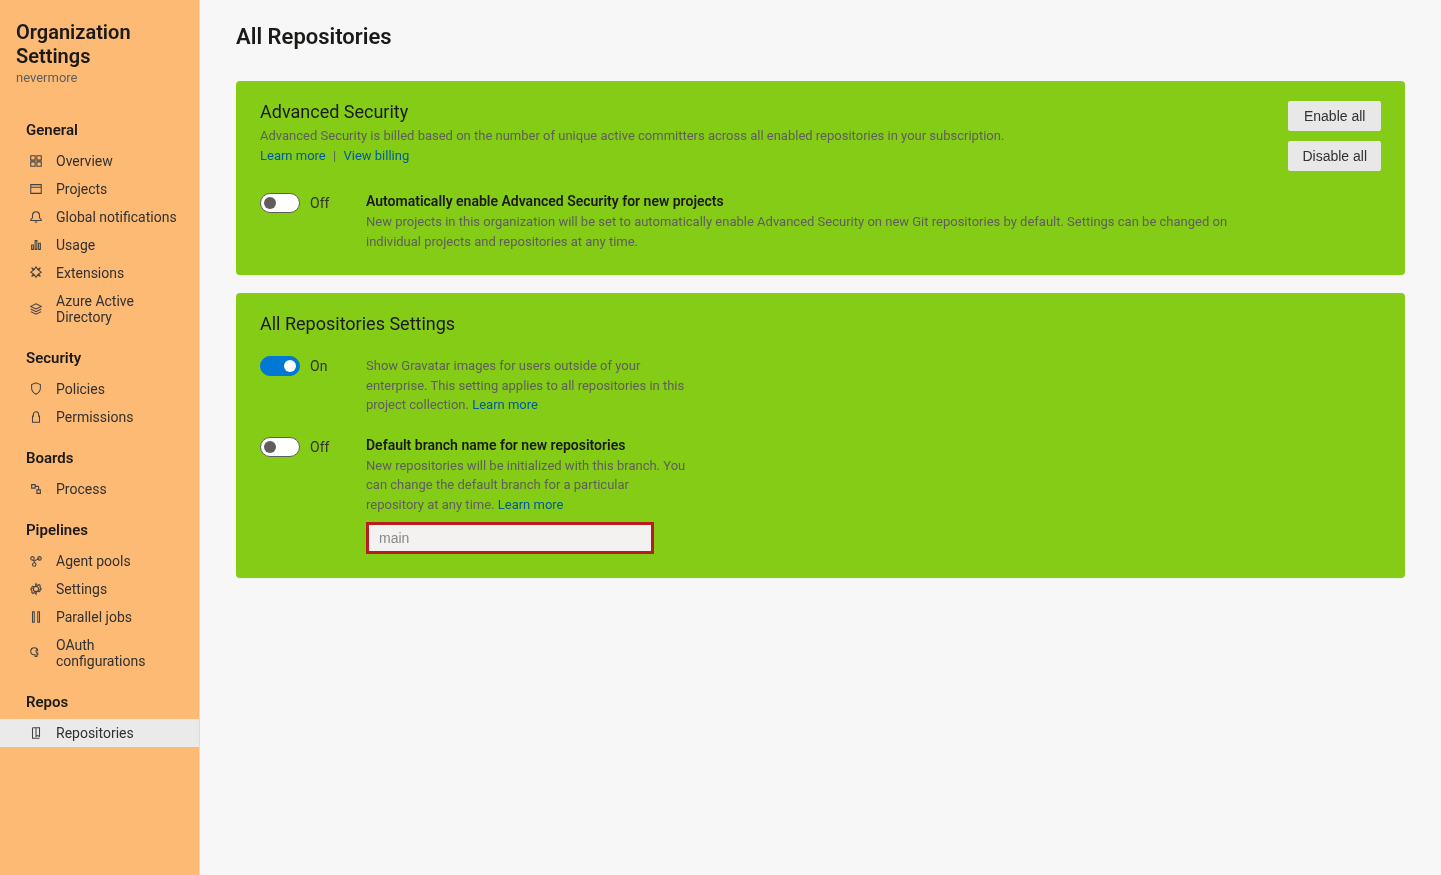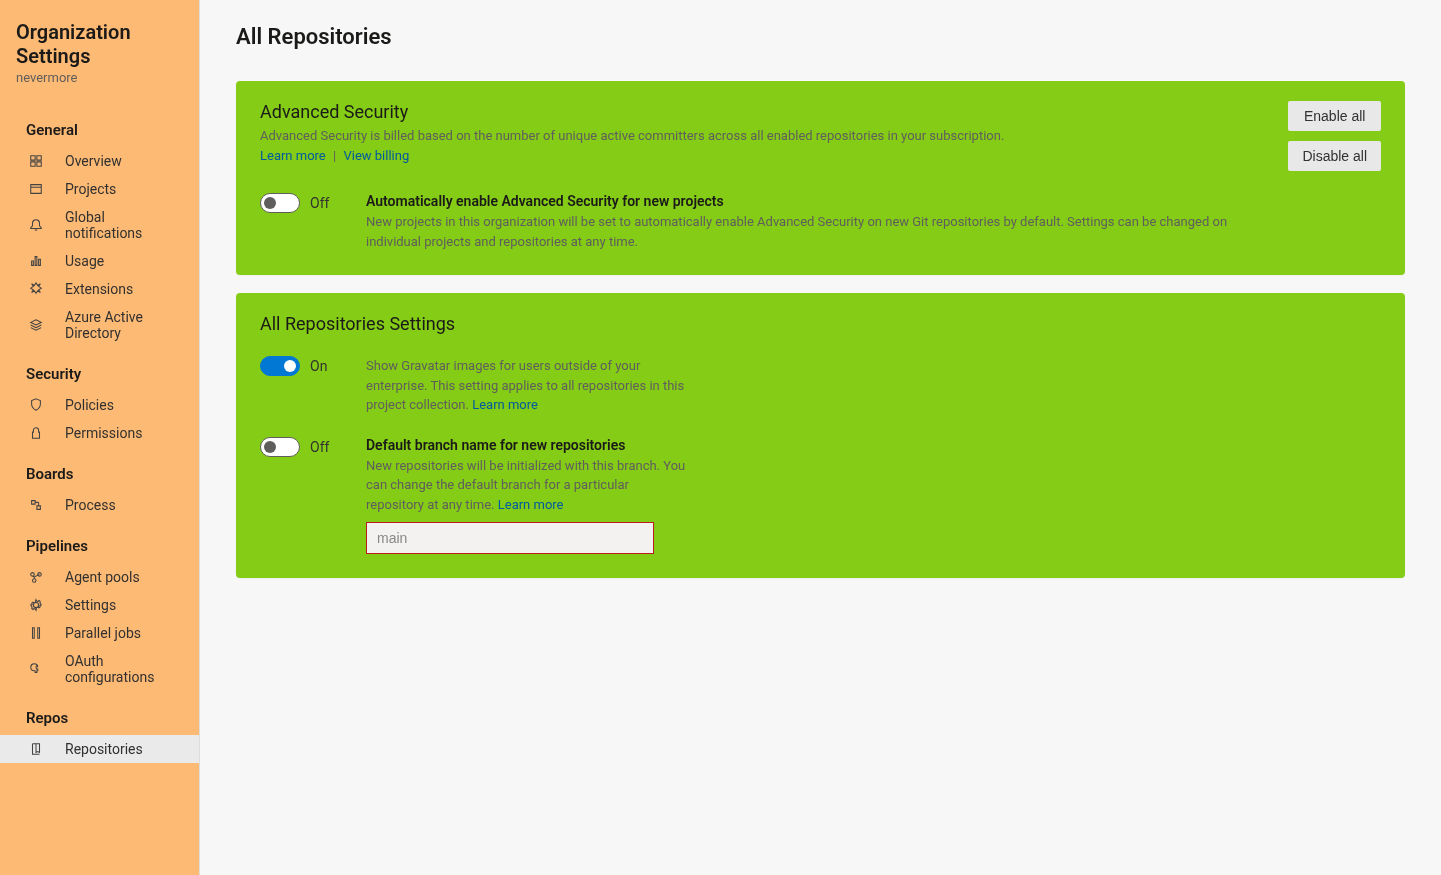--- a/index.html
+++ b/index.html
@@ -33,21 +33,21 @@
     }
     .nav-section-title {
       font-size: 15px;
       font-weight: 600;
       padding: 18px 26px 8px 26px;
       color: #1b1a19;
     }
     .nav-item {
       display: flex;
       align-items: center;
-      gap: 21px;
+      gap: 12px;
       padding: 6px 16px 6px 28px;
       font-size: 14px;
       color: #323130;
       cursor: pointer;
     }
     .nav-item.active { background: #eaeaea; }
     .nav-icon {
       width: 16px;
       height: 16px;
       display: inline-flex;
@@ -167,21 +167,21 @@
       margin-bottom: 3px;
     }
     .setting-desc {
       font-size: 13px;
       color: #605e5c;
       line-height: 1.5;
     }
     .text-input {
       width: 288px;
       height: 32px;
-      border: 1px solid #b91c1c;
+      border: 3px solid #b91c1c;
       background: #f3f2f1;
       padding: 0 10px;
       font-size: 14px;
       color: #605e5c;
       margin-top: 8px;
     }
     .text-input::placeholder { color: #8a8886; }
   </style>
 </head>
 <body>

